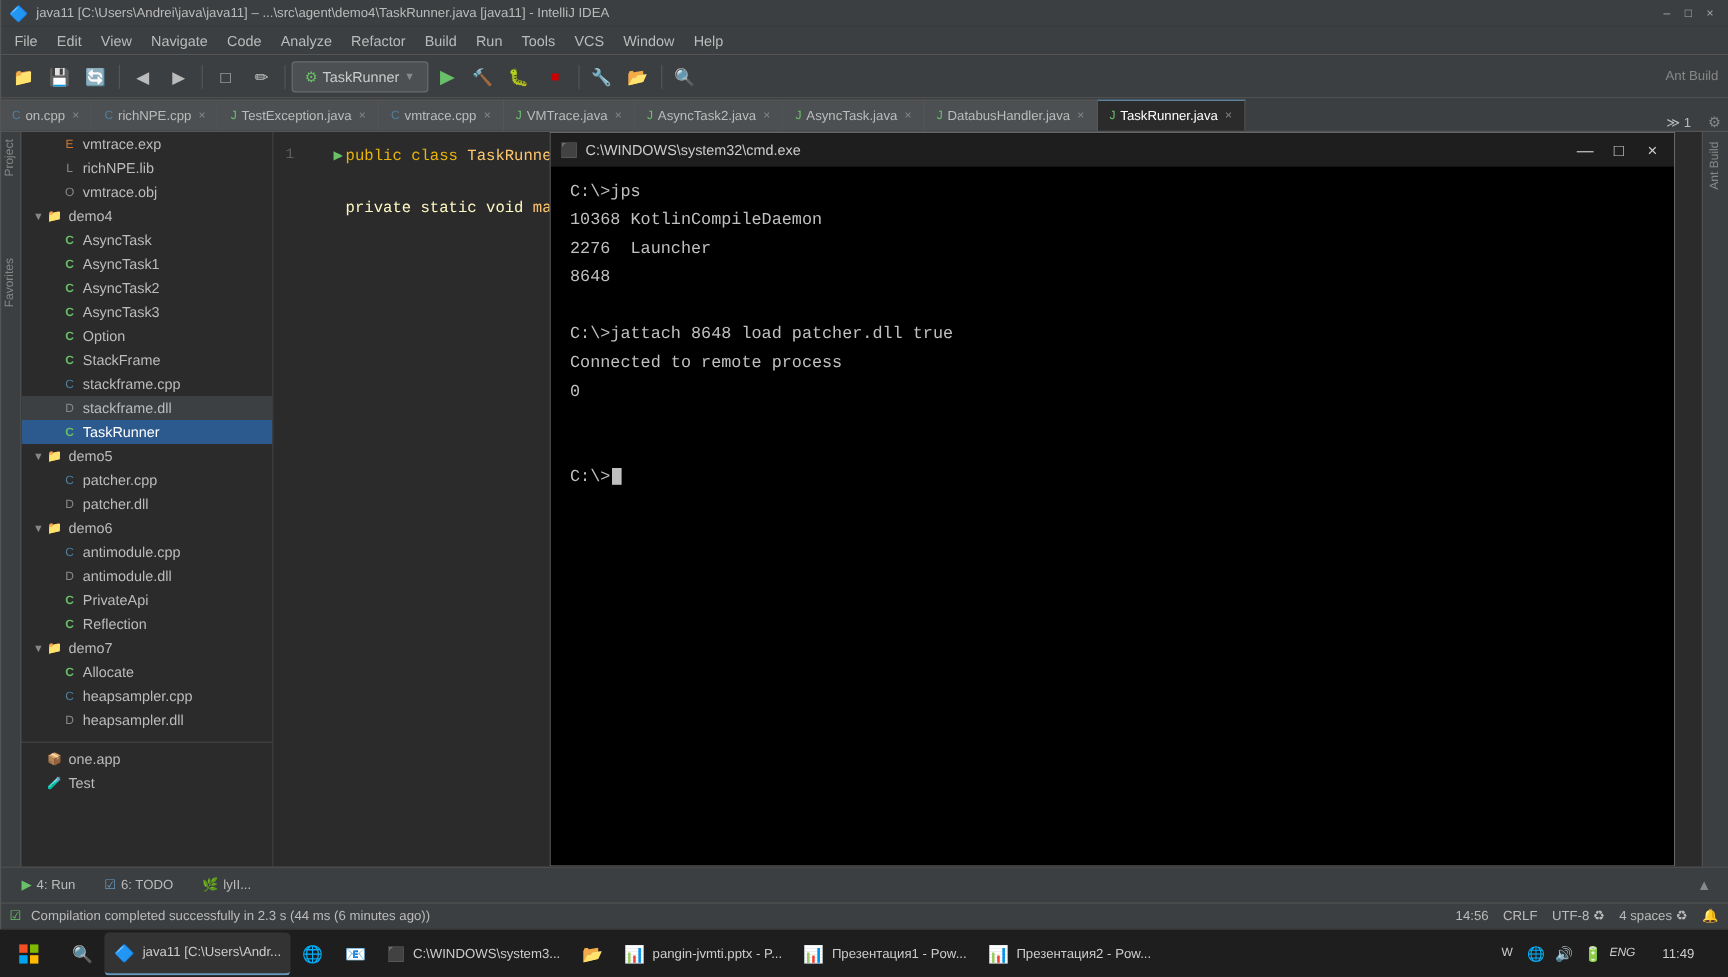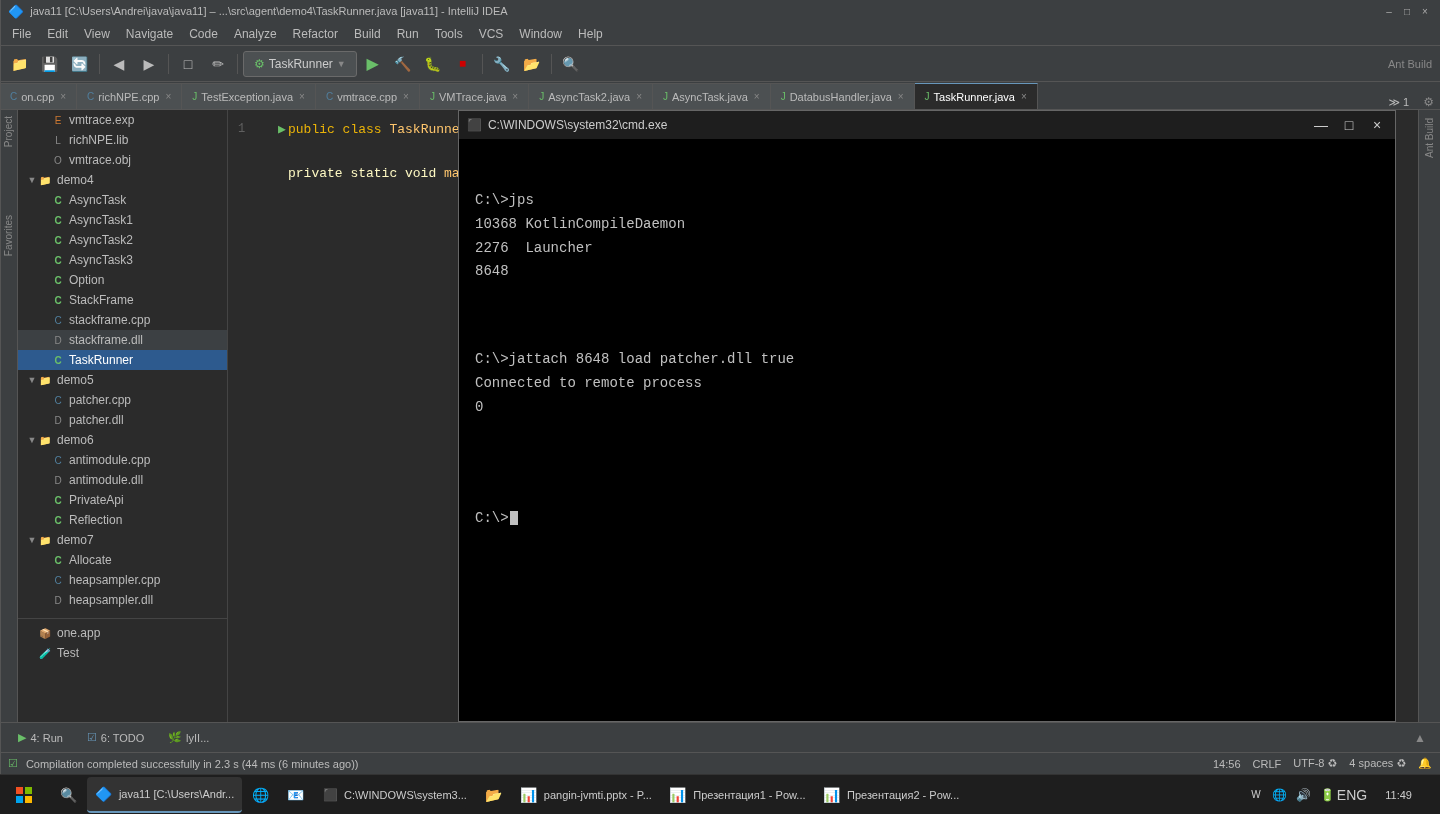--- a/index.html
+++ b/index.html
@@ -223,21 +223,21 @@
     .cmd-content {
       flex: 1;
       padding: 10px 16px;
       color: #c0c0c0;
       font-family: 'Courier New', Consolas, monospace;
       font-size: 14px;
       line-height: 1.7;
       overflow-y: auto;
       background: #000;
     }
-    .cmd-prompt { color: #c0c0c0; margin-top: 40px; }
+    .cmd-prompt { color: #c0c0c0; }
     .cursor-blink { display: inline-block; width: 8px; height: 14px; background: #c0c0c0; margin-left: 1px; vertical-align: middle; animation: blink 1s step-end infinite; }
     @keyframes blink { 50% { opacity: 0; } }
 
     
     .taskbar {
       position: fixed;
       bottom: 0;
       left: 0;
       right: 0;
       height: 40px;
@@ -690,19 +690,19 @@
     <div class="taskbar-item">
       <span style="font-size:14px;">📊</span>
       <span>Презентация2 - Pow...</span>
     </div>
   </div>
   <div class="taskbar-tray">
     <span class="tray-icon" style="font-size:10px;">W</span>
     <span class="tray-icon">🌐</span>
     <span class="tray-icon">🔊</span>
     <span class="tray-icon">🔋</span>
-    <span class="tray-icon" style="font-size:14px;">ENG</span>
+    <span class="tray-icon" style="font-size:10px;font-style:italic;">ENG</span>
     <div class="taskbar-clock">
       <div>11:49</div>
     </div>
     <span style="width:8px; background:#333; height:100%; cursor:pointer; margin-left:4px;"></span>
   </div>
 </div>
 
 </body></html>

